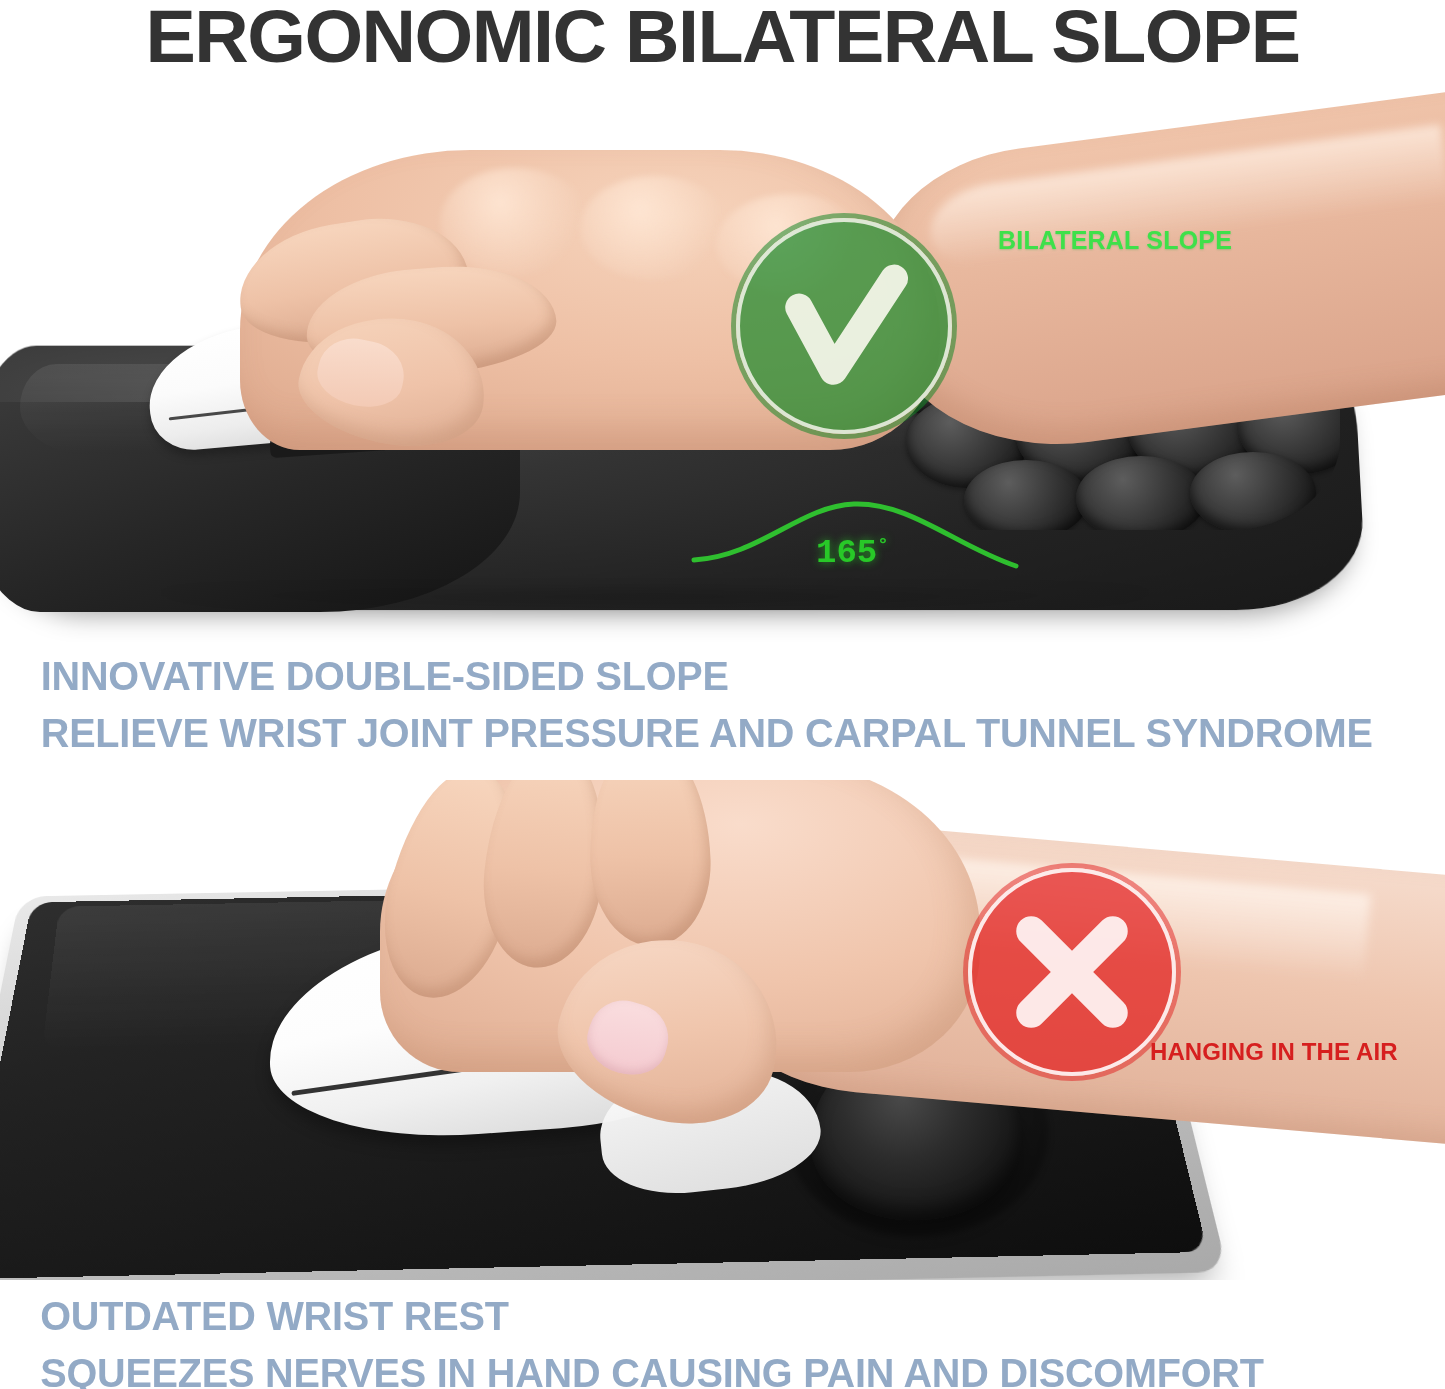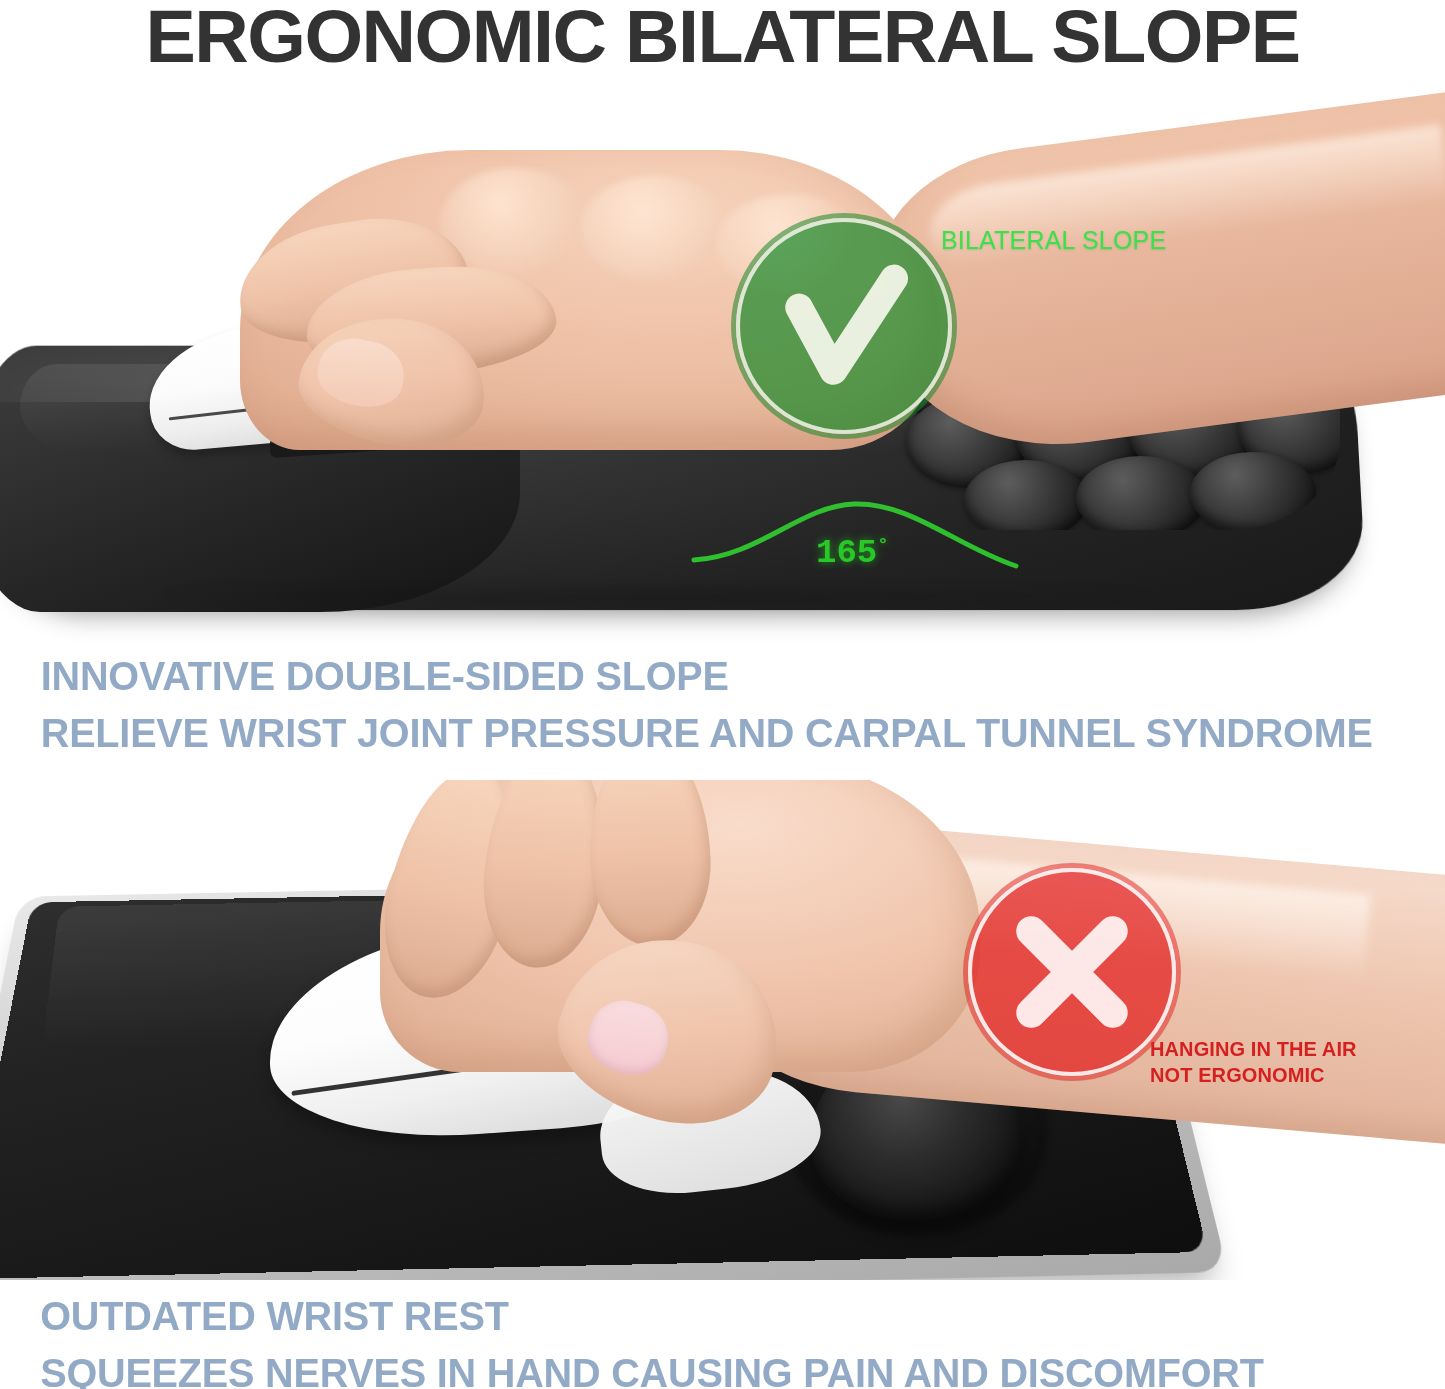--- a/index.html
+++ b/index.html
@@ -142,22 +142,22 @@
     border-radius:50%;
     background:rgba(23,135,40,.70);
     border:4px solid rgba(245,245,235,.85);
     box-shadow:0 0 0 5px rgba(23,135,40,.55);
     display:flex;align-items:center;justify-content:center;
   }
   .badge-ok svg{width:132px;height:132px;}
 
   
   .callout-green{
-    position:absolute;left:941px;top:225px;
-    color:#3ee04a;font-weight:400;font-size:25px;line-height:1.27;
+    position:absolute;left:998px;top:225px;
+    color:#3ee04a;font-weight:700;font-size:25px;line-height:1.27;
     letter-spacing:.2px;text-shadow:0 1px 2px rgba(70,170,80,.35);
     white-space:nowrap;
   }
 
   
   .cap{
     position:absolute;color:#93aac6;font-weight:700;
     font-size:40px;line-height:1.42;letter-spacing:-.2px;
     white-space:nowrap;
     transform:scaleX(.99);
@@ -277,21 +277,21 @@
     background:rgba(226,28,28,.72);
     border:4px solid rgba(255,250,250,.9);
     box-shadow:0 0 0 5px rgba(226,28,28,.5);
     display:flex;align-items:center;justify-content:center;
   }
   .badge-no svg{width:136px;height:136px;}
 
   
   .callout-red{
     position:absolute;left:1150px;top:1036px;
-    color:#d61f1f;font-weight:700;font-size:20px;line-height:1.3;
+    color:#d61f1f;font-weight:700;font-size:24px;line-height:1.3;
     letter-spacing:.1px;white-space:nowrap;
   }
 </style>
 </head>
 <body>
 
 <div class="stage">
 
   <div class="headline">ERGONOMIC BILATERAL SLOPE</div>
 
@@ -383,21 +383,20 @@
 
     <div class="badge-no">
       <svg viewBox="0 0 100 100">
         <path d="M20,20 L80,80 M80,20 L20,80" fill="none" stroke="rgba(255,250,250,0.9)" stroke-width="22" stroke-linecap="round"></path>
       </svg>
     </div>
   </div>
 
   <div class="callout-red">
     <div>HANGING IN THE AIR</div>
-    <div>NOT ERGONOMIC</div>
   </div>
 
   <div class="cap cap2">
     <div>OUTDATED WRIST REST</div>
     <div>SQUEEZES NERVES IN HAND CAUSING PAIN AND DISCOMFORT</div>
   </div>
 
 </div>
 
 </body></html>

